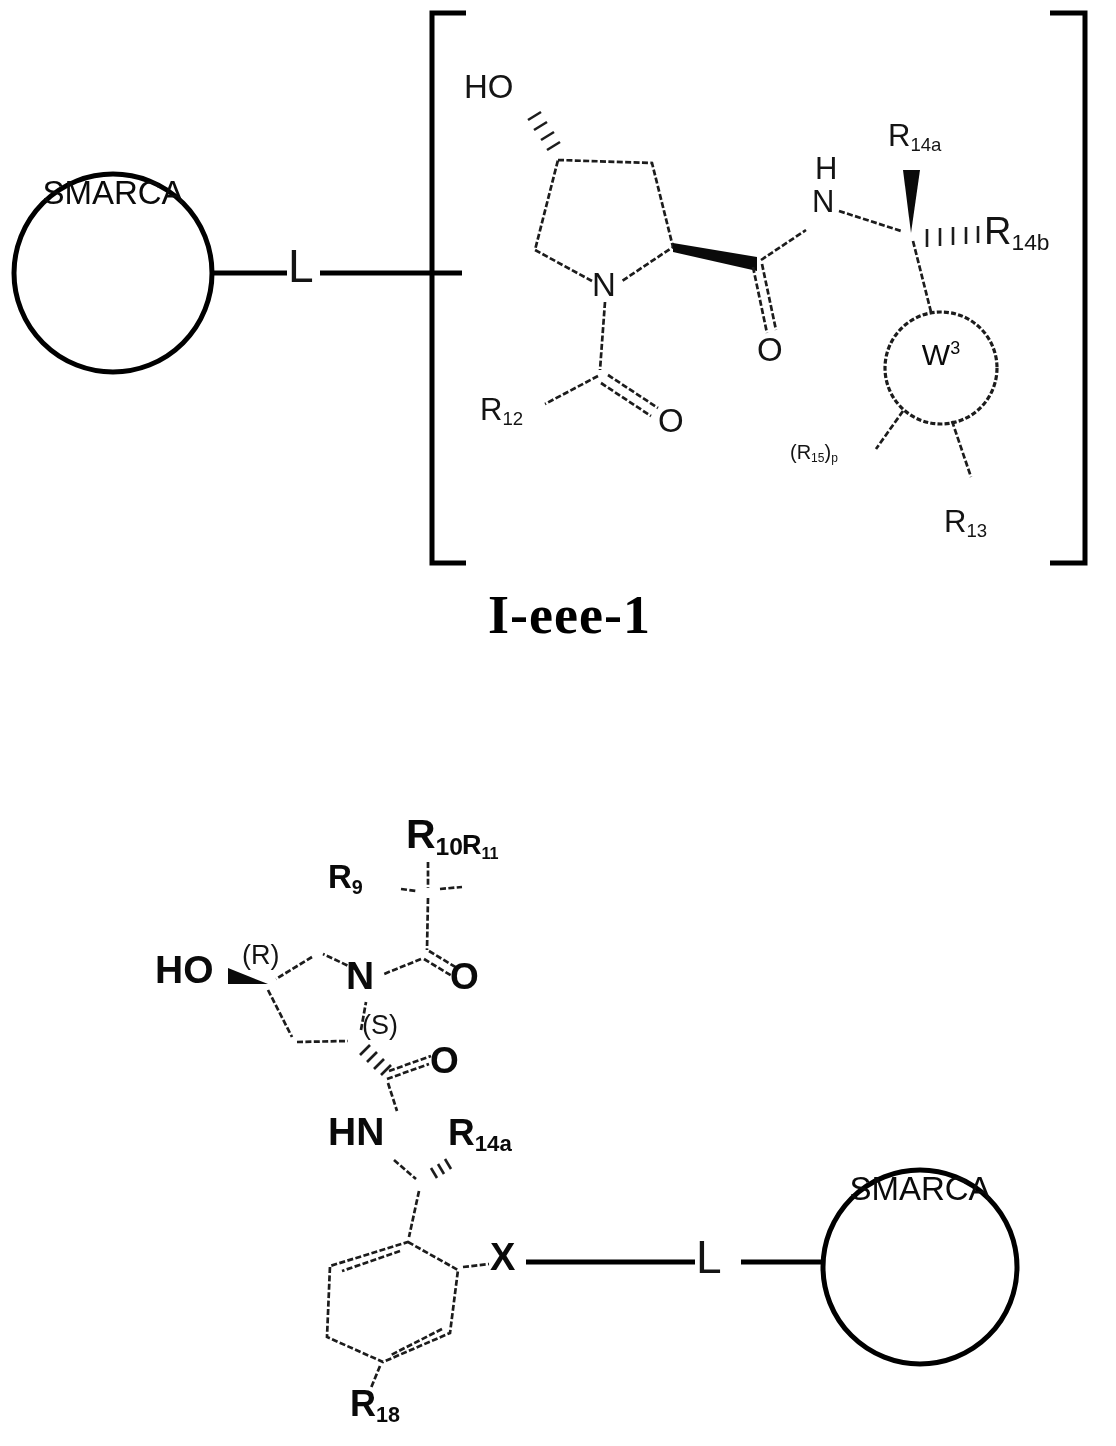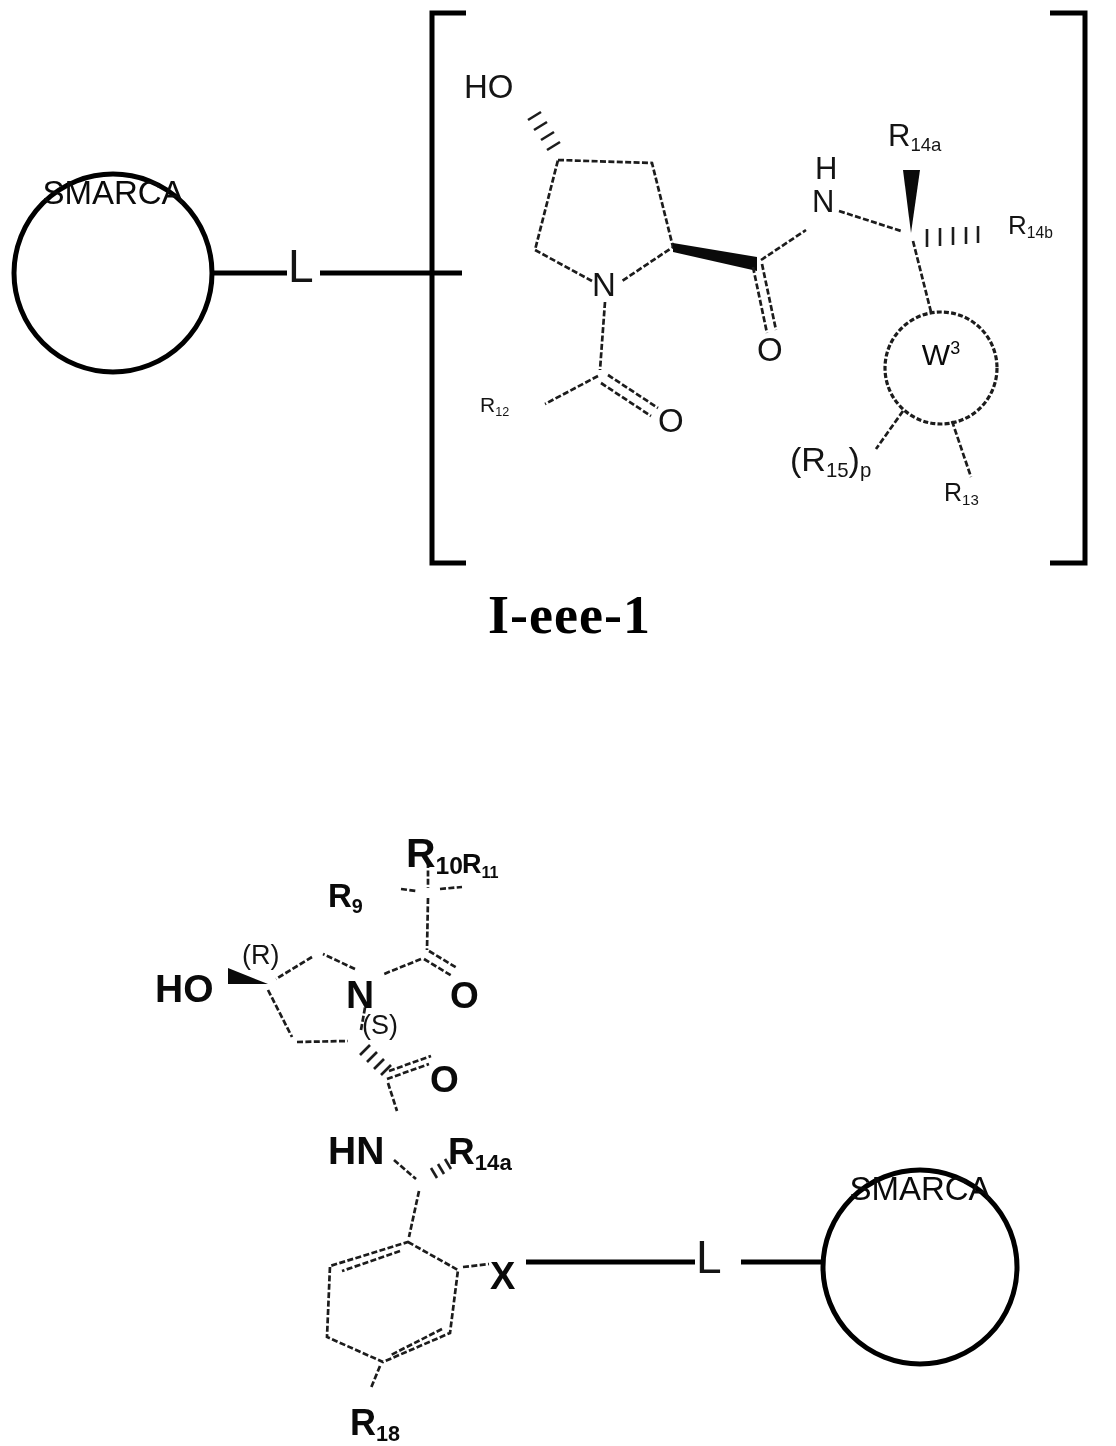--- a/index.html
+++ b/index.html
@@ -6,21 +6,21 @@
   .canvas{position:relative;width:1116px;height:1446px;background:#ffffff;overflow:hidden;
           font-family:"Liberation Sans",sans-serif;color:#000;}
   .art{position:absolute;left:0;top:0;width:1116px;height:1446px;}
   .sol{stroke:#000;stroke-width:5;fill:none;stroke-linecap:butt;}
   .bd{stroke:#1c1c1c;stroke-width:2.7;fill:none;stroke-dasharray:6 2.4;stroke-linecap:butt;}
   .bdw{stroke:#1c1c1c;stroke-width:3.2;fill:none;stroke-dasharray:5 2.2;}
   .hk{stroke:#1c1c1c;stroke-width:2.6;}
   .wedge{fill:#0a0a0a;stroke:none;}
   .lbl{position:absolute;white-space:nowrap;color:#141414;line-height:1;
        font-family:"Liberation Sans",sans-serif;}
-  .b{font-weight:bold;color:#0a0a0a;margin-top:19px;}
+  .b{font-weight:bold;color:#0a0a0a;}
   .sub{font-size:60%;vertical-align:-28%;text-align:center;}
   .sup{font-size:60%;vertical-align:45%;}
   .node{position:absolute;display:flex;align-items:flex-start;justify-content:center;
         font-family:"Liberation Sans",sans-serif;color:#0a0a0a;}
   .cap{font-family:"Liberation Serif",serif;font-weight:bold;letter-spacing:1px;color:#000;margin-left:10px;}
 </style>
 </head>
 <body>
 
 <div class="canvas">
@@ -129,41 +129,41 @@
     </g>
   </svg>
 
   <div class="node" style="left:14px;top:174px;width:198px;height:198px;font-size:33px">
     <span>SMARCA</span>
   </div>
   <div class="lbl" style="left:288px;top:243px;font-size:46px">L</div>
 
   <div class="lbl" style="left:464px;top:70px;font-size:33px">HO</div>
   <div class="lbl" style="left:592px;top:268px;font-size:33px">N</div>
-  <div class="lbl" style="left:480px;top:394px;font-size:21px">
+  <div class="lbl" style="left:480px;top:394px;font-size:31px">
     <span>R</span><span class="sub">12</span>
   </div>
   <div class="lbl" style="left:658px;top:404px;font-size:33px">O</div>
   <div class="lbl" style="left:757px;top:333px;font-size:33px">O</div>
   <div class="lbl" style="left:815px;top:153px;font-size:31px">H</div>
   <div class="lbl" style="left:812px;top:186px;font-size:31px">N</div>
   <div class="lbl" style="left:888px;top:120px;font-size:31px">
     <span>R</span><span class="sub">14a</span>
   </div>
-  <div class="lbl" style="left:1008px;top:212px;font-size:26px">
+  <div class="lbl" style="left:984px;top:212px;font-size:38px">
     <span>R</span><span class="sub">14b</span>
   </div>
   <div class="node" style="left:883px;top:338px;width:116px;height:60px;font-size:30px">
     <span>W</span>
       <span class="sup">3</span>
   </div>
-  <div class="lbl" style="left:790px;top:442px;font-size:34px">
+  <div class="lbl" style="left:790px;top:442px;font-size:20px">
     <span>(R</span><span class="sub">15</span><span>)</span><span class="sub">p</span>
   </div>
-  <div class="lbl" style="left:944px;top:480px;font-size:25px">
+  <div class="lbl" style="left:944px;top:506px;font-size:31px">
     <span>R</span><span class="sub">13</span>
   </div>
   <div class="lbl cap" style="left:478px;top:588px;font-size:54px">I-eee-1</div>
 
   <div class="lbl b" style="left:406px;top:814px;font-size:41px">
     <span>R</span><span class="sub">10</span>
   </div>
   <div class="lbl b" style="left:328px;top:860px;font-size:33px">
     <span>R</span><span class="sub">9</span>
   </div>

